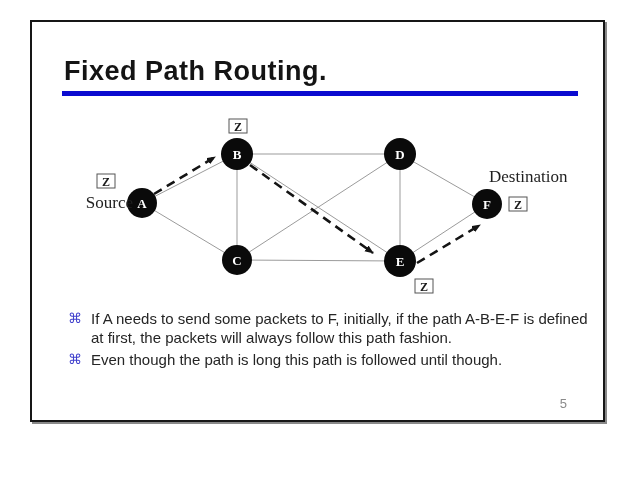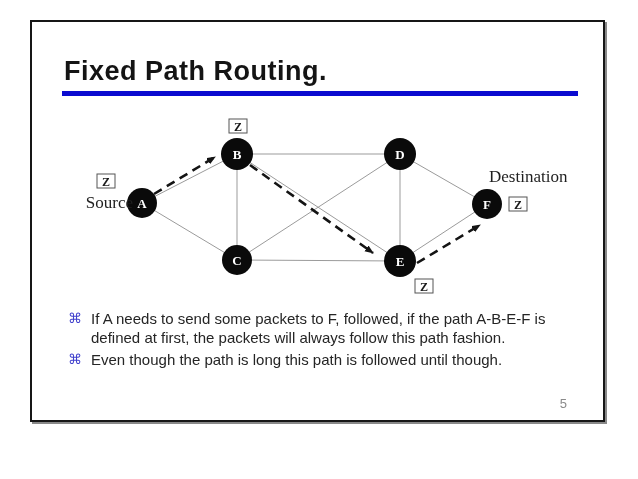--- a/index.html
+++ b/index.html
@@ -115,21 +115,21 @@
           <rect x="477" y="175" width="18" height="14" fill="#ffffff" stroke="#555555" stroke-width="1"></rect>
           <text x="486" y="186.5" text-anchor="middle" fill="#1a1a1a" font-family="&quot;Liberation Serif&quot;, serif" font-size="12" font-weight="bold">Z</text>
           <text x="101" y="186" text-anchor="end" fill="#1f1f1f" font-family="&quot;Liberation Serif&quot;, serif" font-size="17">Source</text>
           <text x="457" y="160" text-anchor="start" fill="#1f1f1f" font-family="&quot;Liberation Serif&quot;, serif" font-size="17">Destination</text>
         </svg>
     </div>
 
     <div class="bullets">
       <div class="bullet-row">
         <span class="bullet-glyph" style="color: rgb(65, 65, 205);">⌘</span>
-        <span class="bullet-text">If A needs to send some packets to F, followed, if the path A-B-E-F is defined at first, the packets will always follow this path fashion.</span>
+        <span class="bullet-text">If A needs to send some packets to F, initially, if the path A-B-E-F is defined at first, the packets will always follow this path fashion.</span>
       </div>
       <div class="bullet-row">
         <span class="bullet-glyph" style="color: rgb(65, 65, 205);">⌘</span>
         <span class="bullet-text">Even though the path is long this path is followed until though.</span>
       </div>
     </div>
 
     <div class="page-number">5</div>
   </div>
 </div>

